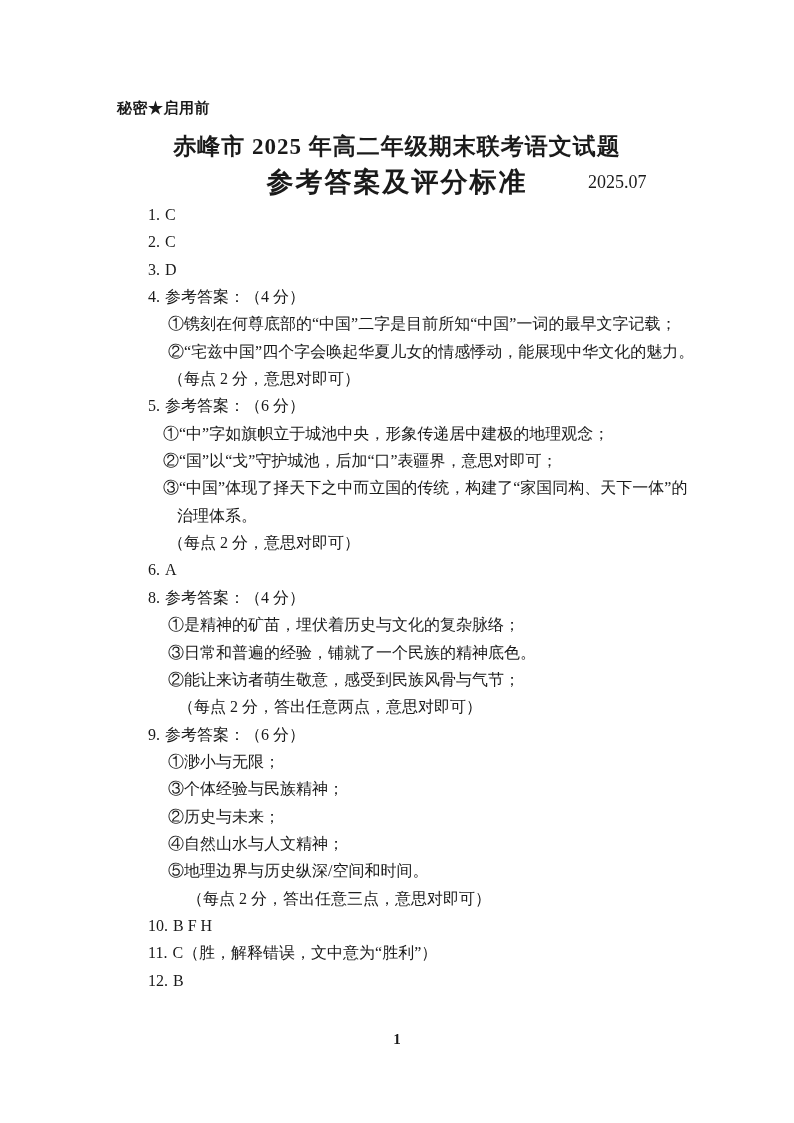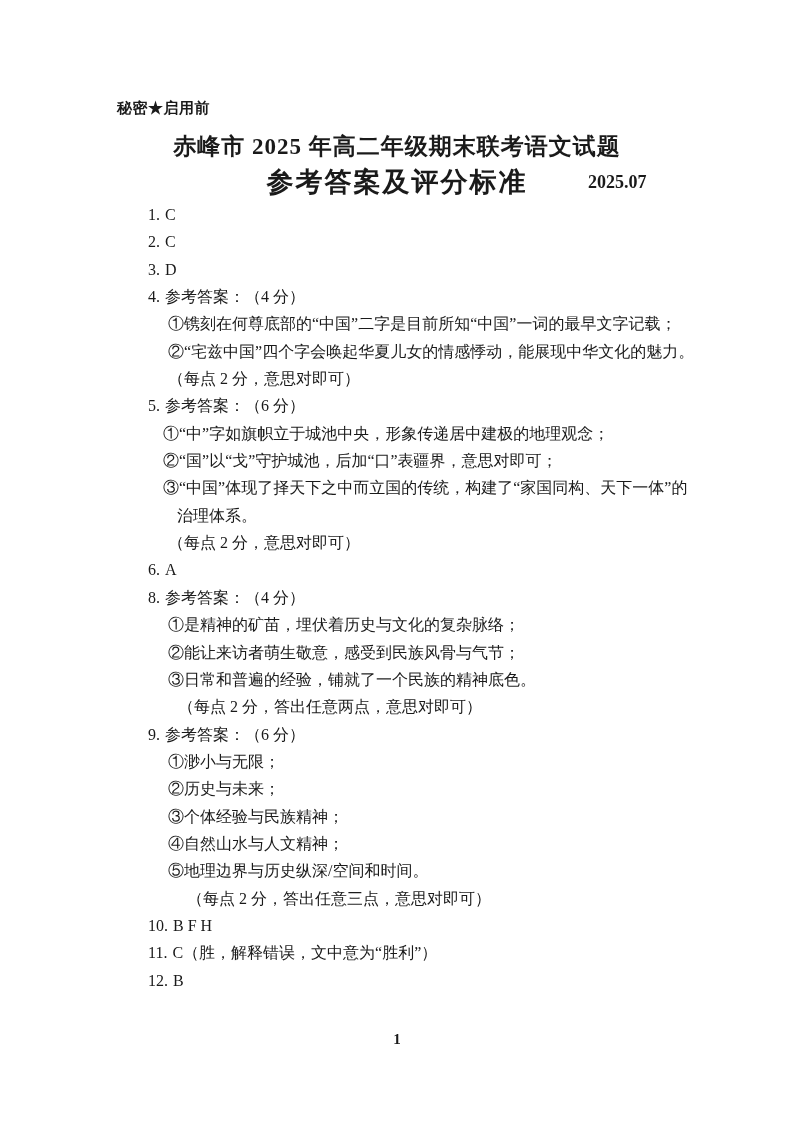--- a/index.html
+++ b/index.html
@@ -50,21 +50,21 @@
     text-align: center;
     font-size: 27px;
     font-weight: 700;
     letter-spacing: 2px;
   }
   .date {
     position: absolute;
     left: 588px;
     top: 8px;
     font-size: 18px;
-    font-weight: 700;
+    font-weight: 400;
     text-align: center;
   }
   .content {
     position: absolute;
     left: 132px;
     top: 201px;
     width: 600px;
   }
   .line {
     height: 27.35px;
@@ -120,27 +120,27 @@
       <div class="line in-note"><span class="txt cjk">（每点 2 分，意思对即可）</span></div>
       <div class="line in-item"><span class="num">5.</span><span class="txt cjk">参考答案：（6 分）</span></div>
       <div class="line in-sub5"><span class="txt cjk">①“中”字如旗帜立于城池中央，形象传递居中建极的地理观念；</span></div>
       <div class="line in-sub5"><span class="txt cjk">②“国”以“戈”守护城池，后加“口”表疆界，意思对即可；</span></div>
       <div class="line in-sub5"><span class="txt cjk">③“中国”体现了择天下之中而立国的传统，构建了“家国同构、天下一体”的</span></div>
       <div class="line in-cont"><span class="txt cjk">治理体系。</span></div>
       <div class="line in-note"><span class="txt cjk">（每点 2 分，意思对即可）</span></div>
       <div class="line in-item"><span class="num">6.</span><span class="txt">A</span></div>
       <div class="line in-item"><span class="num">8.</span><span class="txt cjk">参考答案：（4 分）</span></div>
       <div class="line in-sub"><span class="txt cjk">①是精神的矿苗，埋伏着历史与文化的复杂脉络；</span></div>
+      <div class="line in-sub"><span class="txt cjk">③日常和普遍的经验，铺就了一个民族的精神底色。</span></div>
       <div class="line in-sub"><span class="txt cjk">②能让来访者萌生敬意，感受到民族风骨与气节；</span></div>
-      <div class="line in-sub"><span class="txt cjk">③日常和普遍的经验，铺就了一个民族的精神底色。</span></div>
       <div class="line in-note2"><span class="txt cjk">（每点 2 分，答出任意两点，意思对即可）</span></div>
       <div class="line in-item"><span class="num">9.</span><span class="txt cjk">参考答案：（6 分）</span></div>
       <div class="line in-sub"><span class="txt cjk">①渺小与无限；</span></div>
+      <div class="line in-sub"><span class="txt cjk">③个体经验与民族精神；</span></div>
       <div class="line in-sub"><span class="txt cjk">②历史与未来；</span></div>
-      <div class="line in-sub"><span class="txt cjk">③个体经验与民族精神；</span></div>
       <div class="line in-sub"><span class="txt cjk">④自然山水与人文精神；</span></div>
       <div class="line in-sub"><span class="txt cjk">⑤地理边界与历史纵深/空间和时间。</span></div>
       <div class="line in-note3"><span class="txt cjk">（每点 2 分，答出任意三点，意思对即可）</span></div>
       <div class="line in-item"><span class="num">10.</span><span class="txt">B F H</span></div>
       <div class="line in-item"><span class="num">11.</span><span class="txt cjk">C（胜，解释错误，文中意为“胜利”）</span></div>
       <div class="line in-item"><span class="num">12.</span><span class="txt">B</span></div>
     </div>
 
   <div class="page-number">1</div>
 

